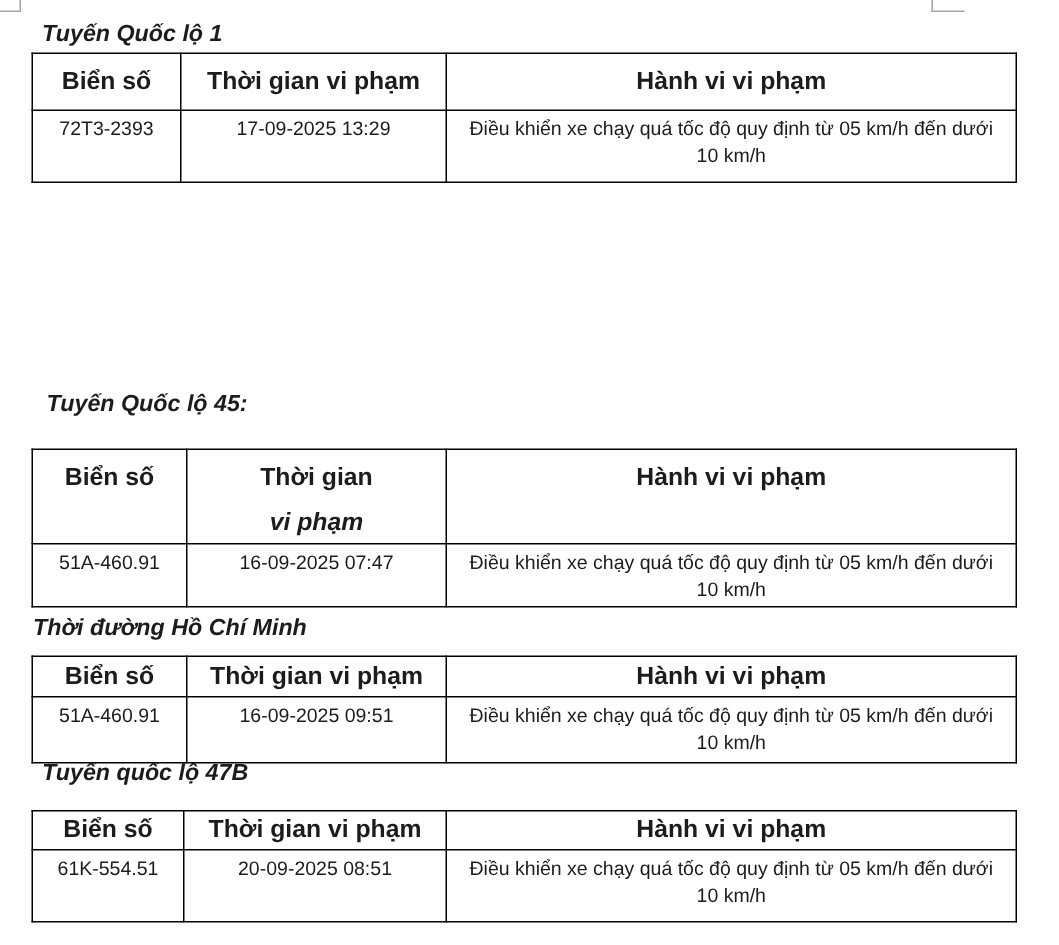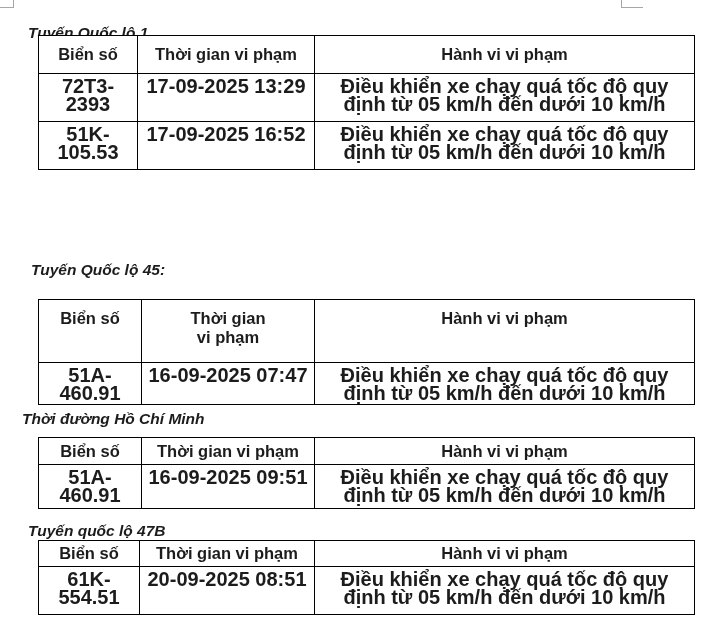--- a/index.html
+++ b/index.html
@@ -17,57 +17,57 @@
   }
   
   .crop{position:absolute;top:0;height:8px;}
   .crop-tl{left:0;width:14px;border-right:1px solid var(--crop);border-bottom:1px solid var(--crop);}
   .crop-tr{left:621px;width:22px;border-left:1px solid var(--crop);border-bottom:1px solid var(--crop);}
   
   .heading{
     position:absolute;font-weight:bold;font-style:italic;
     font-size:15.5px;line-height:19px;white-space:nowrap;
   }
-  .h-1{top:23px;left:28px;}
+  .h-1{top:13px;left:28px;}
   .h-2{top:260px;left:31px;}
   .h-3{top:409px;left:22px;}
-  .h-4{top:506px;left:28px;margin-top:15px;}
+  .h-4{top:506px;left:28px;}
   
   table.vtable{
-    position:absolute;left:38px;width:656px;
+    position:absolute;left:21px;width:656px;
     border-collapse:collapse;table-layout:fixed;
     background:var(--bg);
   }
   .t-1{top:35px;}
   .t-2{top:299px;}
   .t-3{top:437px;}
   .t-4{top:540px;}
   .vtable th,.vtable td{
     border:1px solid var(--border);
     text-align:center;overflow:hidden;
   }
   .vtable th{
     font-size:16.5px;font-weight:bold;
     vertical-align:middle;padding:2px 4px;line-height:19px;
   }
   .vtable td{
-    font-size:20px;font-weight:bold;
+    font-size:13px;font-weight:normal;
     vertical-align:top;padding:3px 6px 0;line-height:18px;
   }
   .t-1 col.c1{width:99px;}  .t-1 col.c2{width:177px;}  .t-1 col.c3{width:380px;}
   .t-2 col.c1{width:103px;} .t-2 col.c2{width:173px;}  .t-2 col.c3{width:380px;}
   .t-3 col.c1{width:103px;} .t-3 col.c2{width:173px;}  .t-3 col.c3{width:380px;}
   .t-4 col.c1{width:101px;} .t-4 col.c2{width:175px;}  .t-4 col.c3{width:380px;}
   .t-1 .hrow{height:38px;} .t-1 .drow{height:48px;}
   .t-2 .hrow{height:63px;} .t-2 .drow{height:42px;}
   .t-3 .hrow{height:27px;} .t-3 .drow{height:44px;}
   .t-4 .hrow{height:26px;} .t-4 .drow{height:48px;}
   
   .t-2 th{vertical-align:top;padding-top:9px;}
-  .t-2 .line2{margin-top:0;}
+  .t-2 .line2{margin-top:11px;font-style:italic;}
 </style>
 </head>
 <body>
 
 <div class="crop crop-tl"></div>
 <div class="crop crop-tr"></div>
 
 <div class="heading h-1">Tuyến Quốc lộ 1</div>
 <table class="vtable t-1">
   <colgroup>
@@ -79,25 +79,20 @@
     <tr class="hrow">
       <th>Biển số</th>
       <th>Thời gian vi phạm</th>
       <th>Hành vi vi phạm</th>
     </tr>
   </thead>
   <tbody>
     <tr class="drow">
       <td>72T3-2393</td>
       <td>17-09-2025 13:29</td>
-      <td>Điều khiển xe chạy quá tốc độ quy định từ 05 km/h đến dưới 10 km/h</td>
-    </tr>
-    <tr class="drow">
-      <td>51K-105.53</td>
-      <td>17-09-2025 16:52</td>
       <td>Điều khiển xe chạy quá tốc độ quy định từ 05 km/h đến dưới 10 km/h</td>
     </tr>
   </tbody>
 </table>
 
 <div class="heading h-2">Tuyến Quốc lộ 45:</div>
 <table class="vtable t-2">
   <colgroup>
       <col class="c1">
       <col class="c2">

